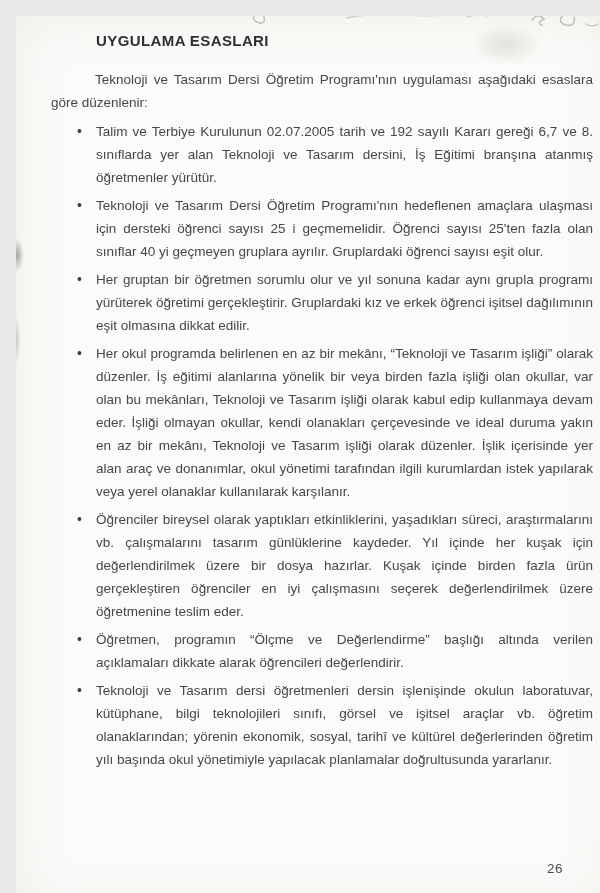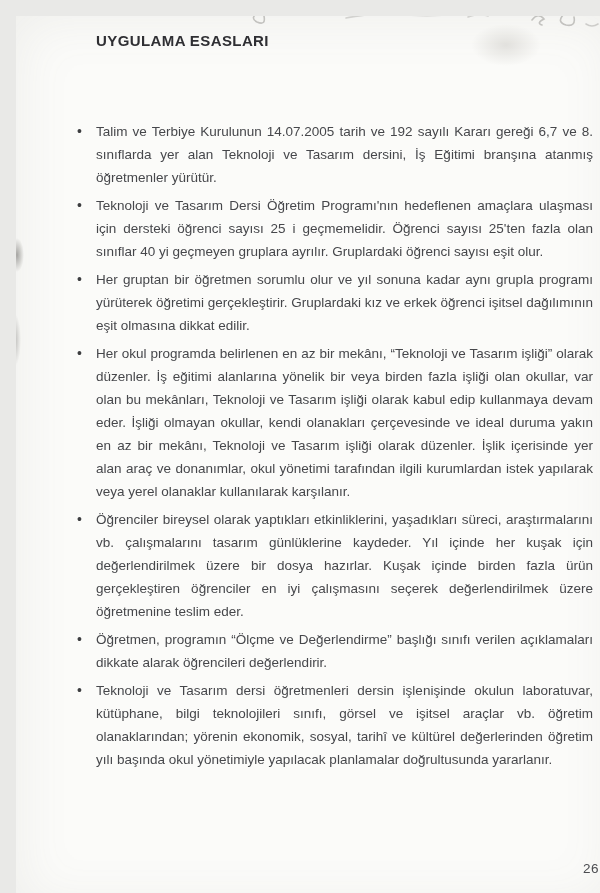--- a/index.html
+++ b/index.html
@@ -80,21 +80,21 @@
     font-size: 14px;
     line-height: 23px;
     color: #3c3d40;
   }
   .bullets .btext {
     display: block;
     text-align: justify;
   }
   .pagenum {
     position: absolute;
-    left: 567px;
+    left: 531px;
     top: 845px;
     font-size: 13.5px;
     color: #4b4c50;
     letter-spacing: 0.5px;
   }
 </style>
 </head>
 <body>
 
 <div class="page">
@@ -109,45 +109,46 @@
       <path d="M 570 8 q 6 4 12 0" opacity="0.8"></path>
     </g>
   </svg>
 
   <div class="smudge blob-right"></div>
   <div class="smudge edge-a"></div>
   <div class="smudge edge-b"></div>
 
   <h1 class="title">UYGULAMA ESASLARI</h1>
 
+  <p class="intro">Teknoloji ve Tasarım Dersi Öğretim Programı'nın uygulaması aşağıdaki esaslara göre düzenlenir:</p>
 
   <ul class="bullets">
     <li>
       <span class="marker">•</span>
-      <span class="btext">Talim ve Terbiye Kurulunun 14.07.2005 tarih ve 192 sayılı Kararı gereği 6,7 ve 8. sınıflarda yer alan Teknoloji ve Tasarım dersini, İş Eğitimi branşına atanmış öğretmenler yürütür.</span>
+      <span class="btext">Talim ve Terbiye Kurulunun 02.07.2005 tarih ve 192 sayılı Kararı gereği 6,7 ve 8. sınıflarda yer alan Teknoloji ve Tasarım dersini, İş Eğitimi branşına atanmış öğretmenler yürütür.</span>
     </li>
     <li>
       <span class="marker">•</span>
       <span class="btext">Teknoloji ve Tasarım Dersi Öğretim Programı'nın hedeflenen amaçlara ulaşması için dersteki öğrenci sayısı 25 i geçmemelidir. Öğrenci sayısı 25'ten fazla olan sınıflar 40 yi geçmeyen gruplara ayrılır. Gruplardaki öğrenci sayısı eşit olur.</span>
     </li>
     <li>
       <span class="marker">•</span>
       <span class="btext">Her gruptan bir öğretmen sorumlu olur ve yıl sonuna kadar aynı grupla programı yürüterek öğretimi gerçekleştirir. Gruplardaki kız ve erkek öğrenci işitsel dağılımının eşit olmasına dikkat edilir.</span>
     </li>
     <li>
       <span class="marker">•</span>
       <span class="btext">Her okul programda belirlenen en az bir mekânı, “Teknoloji ve Tasarım işliği” olarak düzenler. İş eğitimi alanlarına yönelik bir veya birden fazla işliği olan okullar, var olan bu mekânları, Teknoloji ve Tasarım işliği olarak kabul edip kullanmaya devam eder. İşliği olmayan okullar, kendi olanakları çerçevesinde ve ideal duruma yakın en az bir mekânı, Teknoloji ve Tasarım işliği olarak düzenler. İşlik içerisinde yer alan araç ve donanımlar, okul yönetimi tarafından ilgili kurumlardan istek yapılarak veya yerel olanaklar kullanılarak karşılanır.</span>
     </li>
     <li>
       <span class="marker">•</span>
       <span class="btext">Öğrenciler bireysel olarak yaptıkları etkinliklerini, yaşadıkları süreci, araştırmalarını vb. çalışmalarını tasarım günlüklerine kaydeder. Yıl içinde her kuşak için değerlendirilmek üzere bir dosya hazırlar. Kuşak içinde birden fazla ürün gerçekleştiren öğrenciler en iyi çalışmasını seçerek değerlendirilmek üzere öğretmenine teslim eder.</span>
     </li>
     <li>
       <span class="marker">•</span>
-      <span class="btext">Öğretmen, programın “Ölçme ve Değerlendirme” başlığı sınıfı verilen açıklamaları dikkate alarak öğrencileri değerlendirir.</span>
+      <span class="btext">Öğretmen, programın “Ölçme ve Değerlendirme” başlığı altında verilen açıklamaları dikkate alarak öğrencileri değerlendirir.</span>
     </li>
     <li>
       <span class="marker">•</span>
       <span class="btext">Teknoloji ve Tasarım dersi öğretmenleri dersin işlenişinde okulun laboratuvar, kütüphane, bilgi teknolojileri sınıfı, görsel ve işitsel araçlar vb. öğretim olanaklarından; yörenin ekonomik, sosyal, tarihî ve kültürel değerlerinden öğretim yılı başında okul yönetimiyle yapılacak planlamalar doğrultusunda yararlanır.</span>
     </li>
   </ul>
 
   <div class="pagenum">26</div>
 
 </div>

